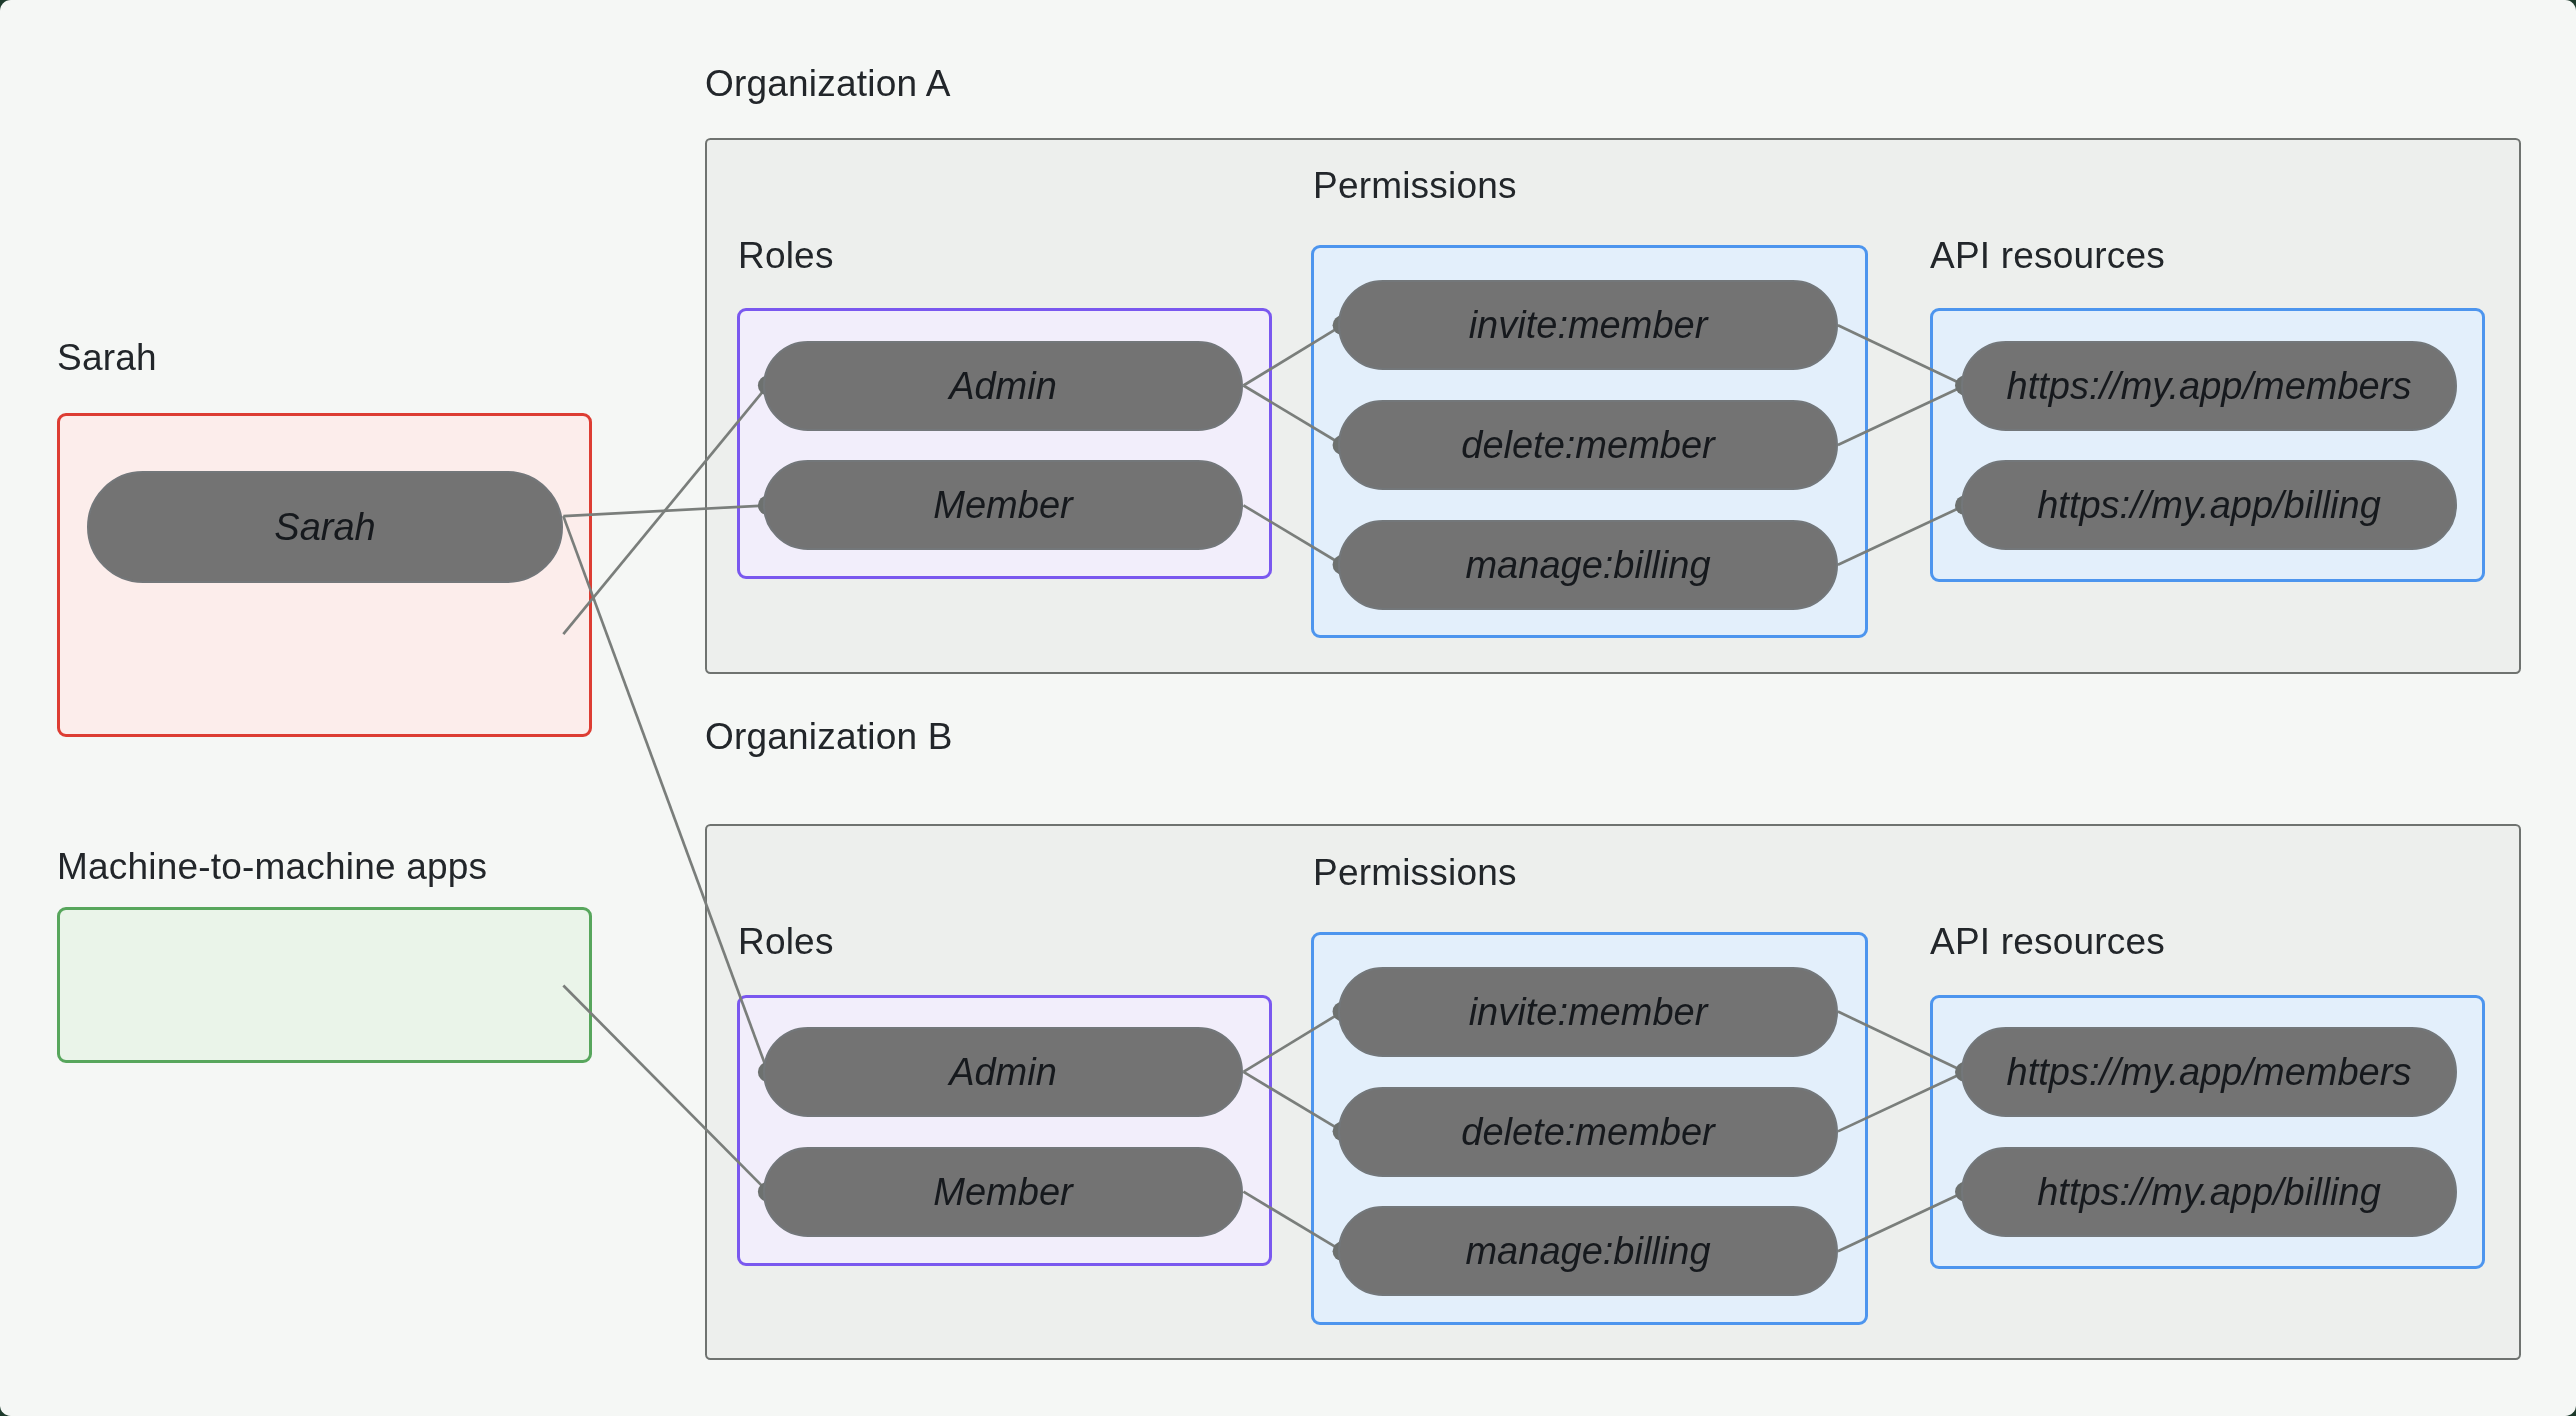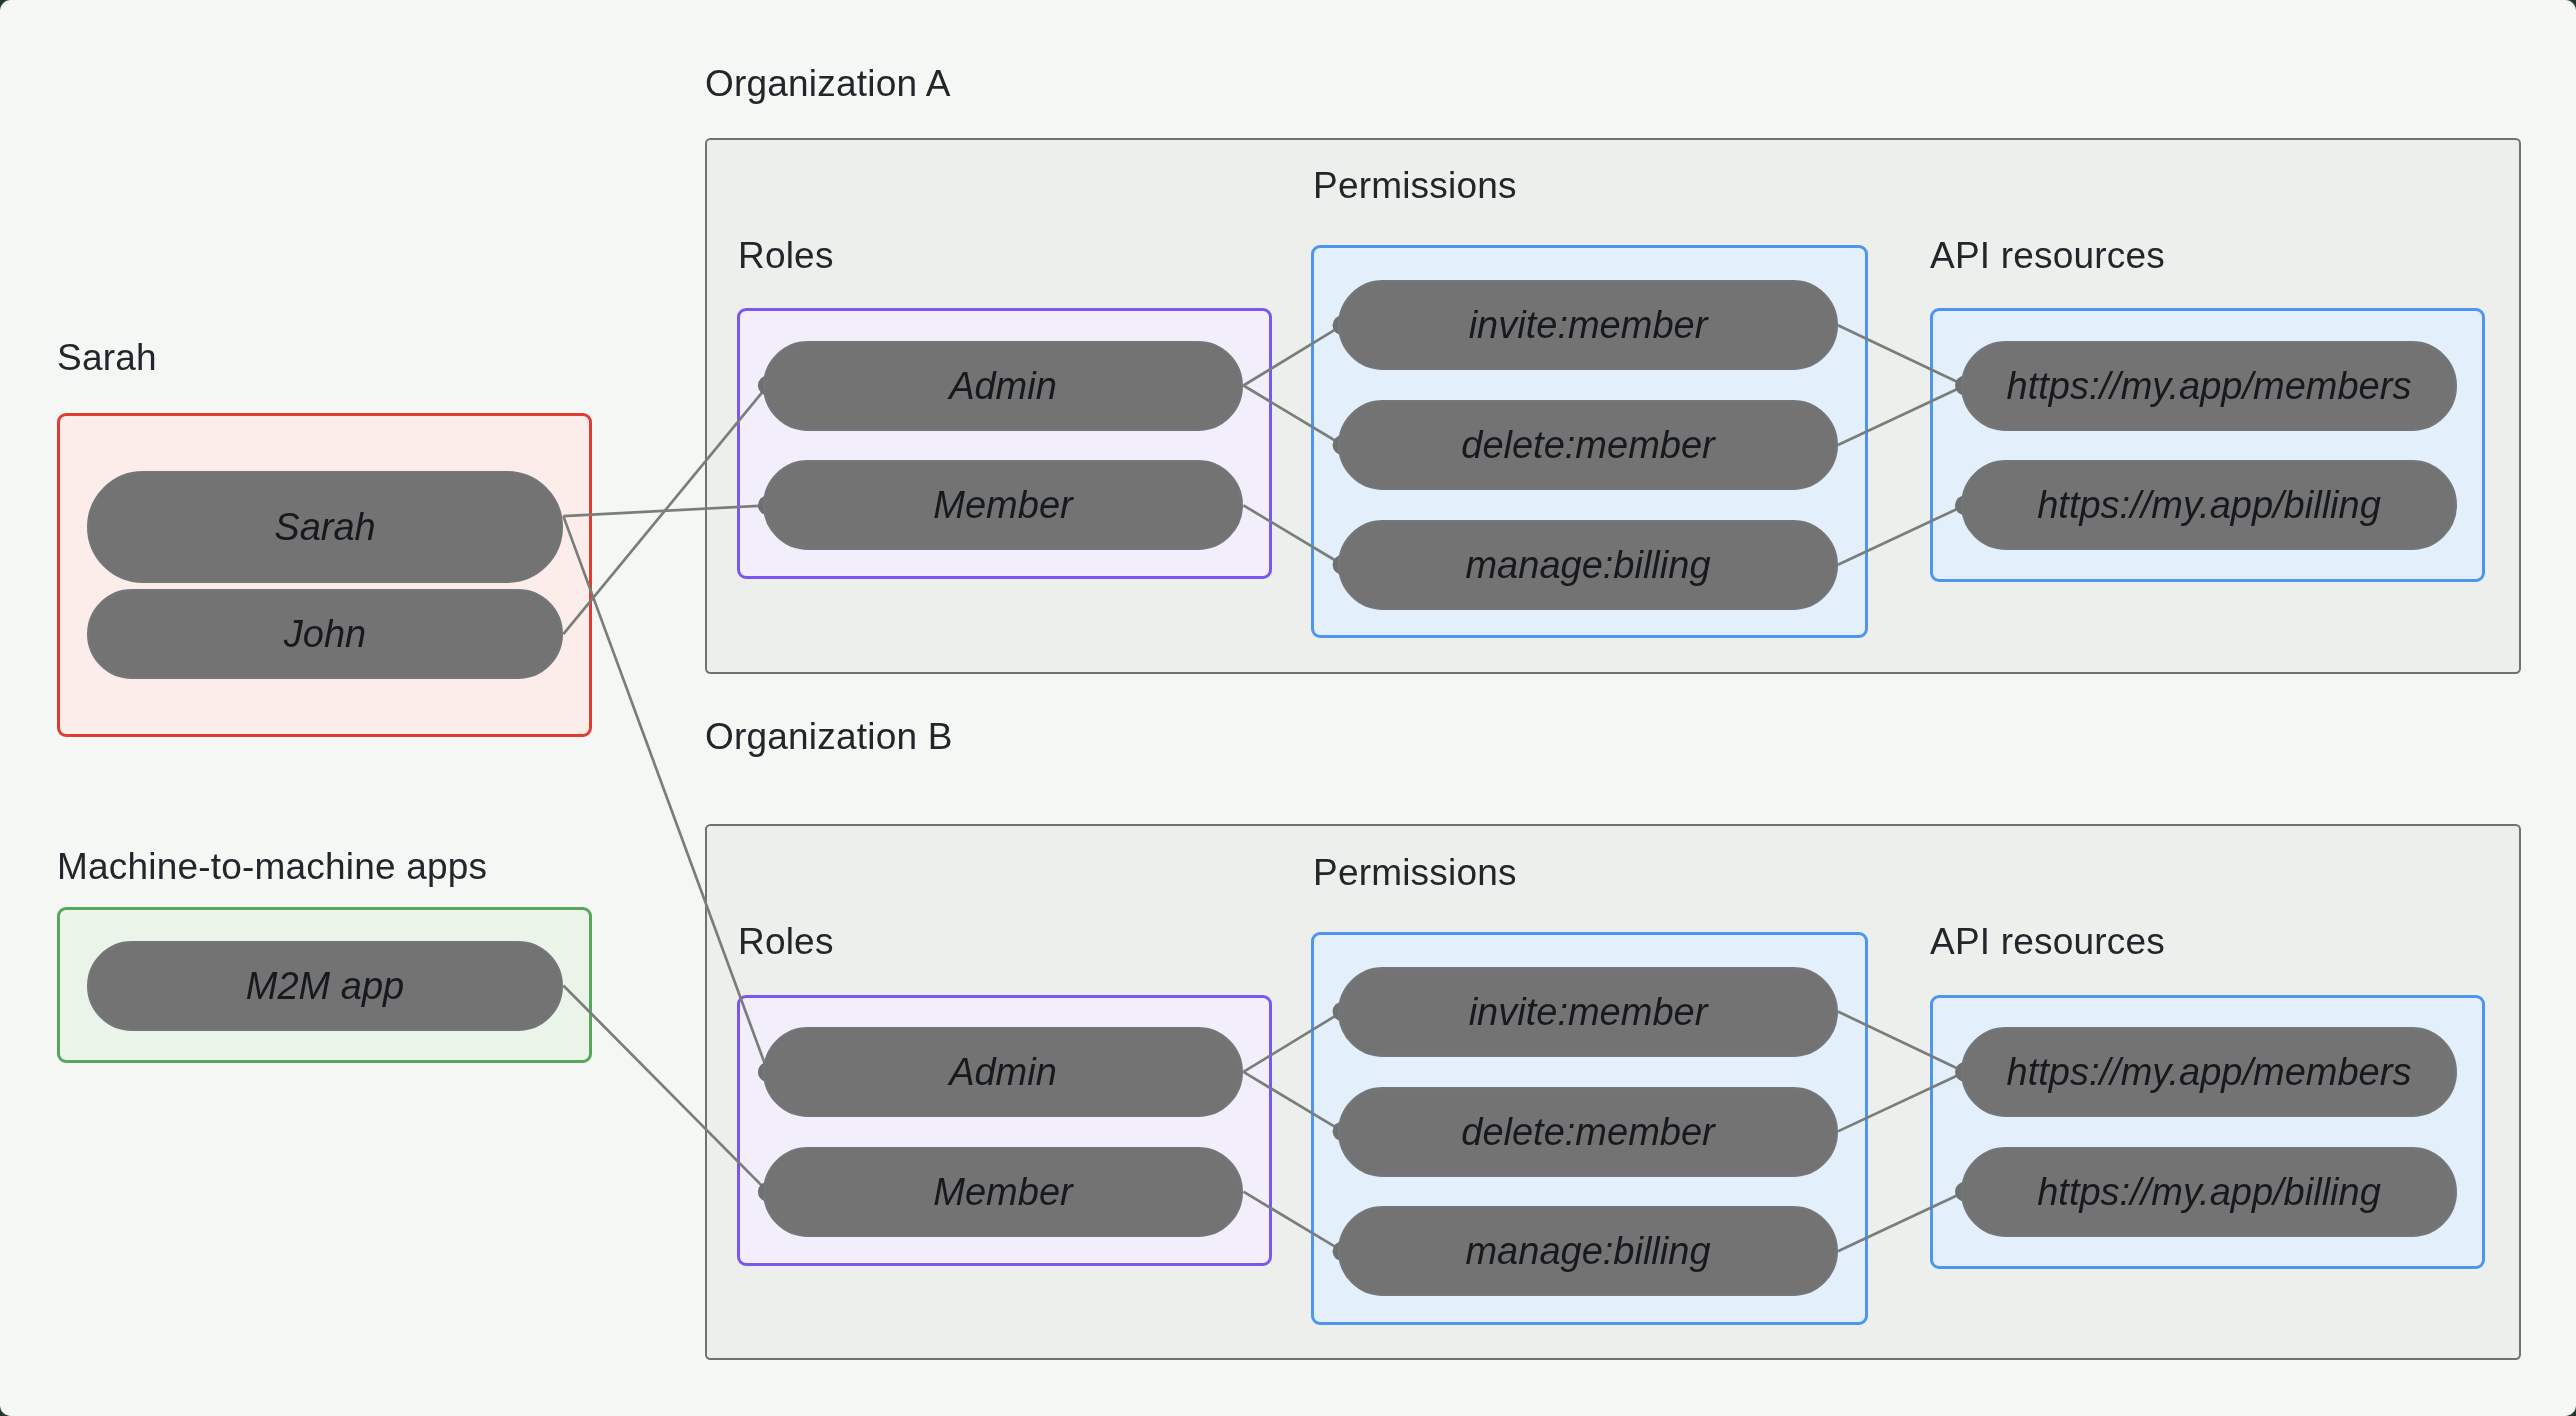--- a/index.html
+++ b/index.html
@@ -113,22 +113,20 @@
   <div class="section-label" style="left:738px; top:231px;">Roles</div>
   <div class="section-label" style="left:1313px; top:161px;">Permissions</div>
   <div class="section-label" style="left:1930px; top:231px;">API resources</div>
 
   <div class="section-label" style="left:705px; top:712px;">Organization B</div>
   <div class="section-label" style="left:738px; top:917px;">Roles</div>
   <div class="section-label" style="left:1313px; top:848px;">Permissions</div>
   <div class="section-label" style="left:1930px; top:917px;">API resources</div>
 
   <div class="pill" style="left:87px; top:471px; width:476px; height:112px;">Sarah</div>
-  <div class="pill" style="left:87px; top:589px; width:476px; height:90px;">John</div>
-  <div class="pill" style="left:87px; top:941px; width:476px; height:90px;">M2M app</div>
 
   <div class="pill" style="left:763px; top:341px; width:480px; height:90px;">Admin</div>
   <div class="pill" style="left:763px; top:460px; width:480px; height:90px;">Member</div>
 
   <div class="pill" style="left:1338px; top:280px; width:500px; height:90px;">invite:member</div>
   <div class="pill" style="left:1338px; top:400px; width:500px; height:90px;">delete:member</div>
   <div class="pill" style="left:1338px; top:520px; width:500px; height:90px;">manage:billing</div>
 
   <div class="pill" style="left:1961px; top:341px; width:496px; height:90px;">https://my.app/members</div>
   <div class="pill" style="left:1961px; top:460px; width:496px; height:90px;">https://my.app/billing</div>

